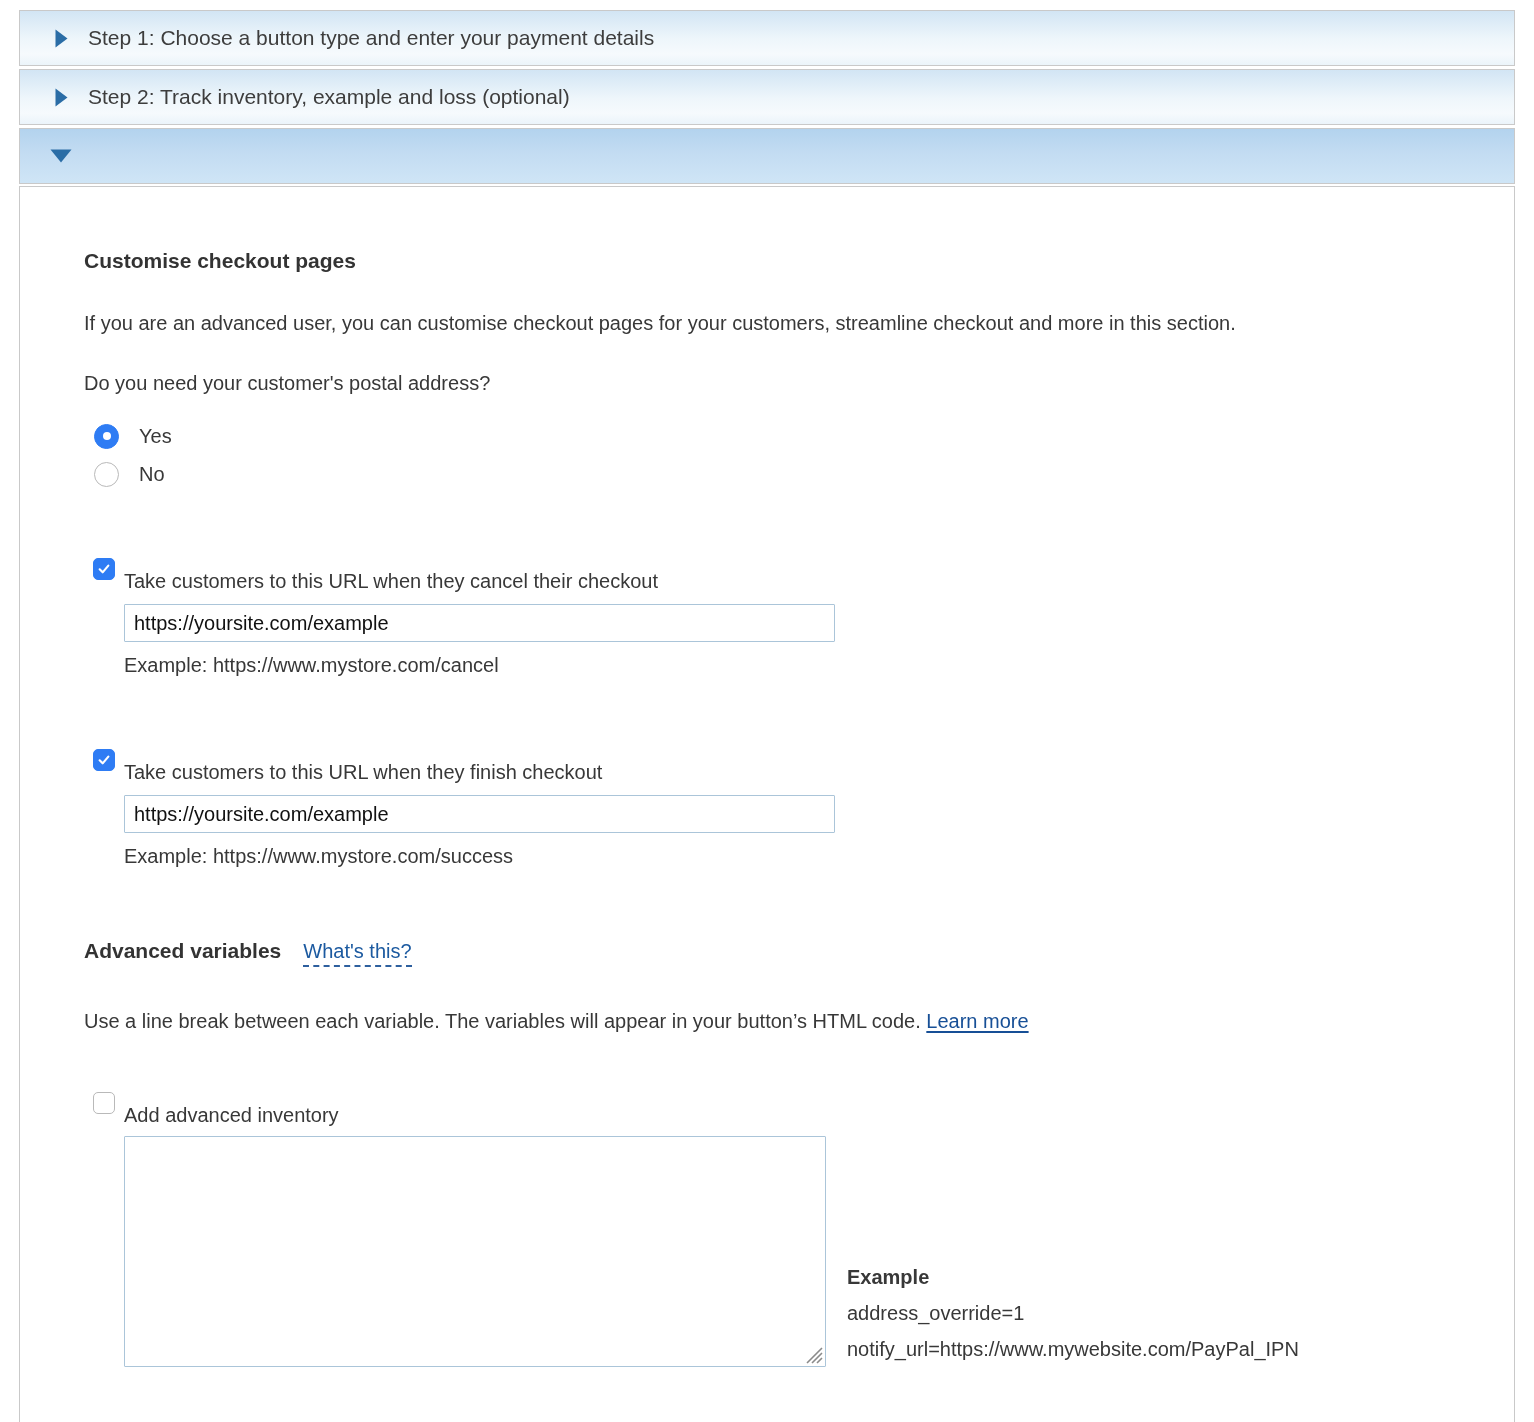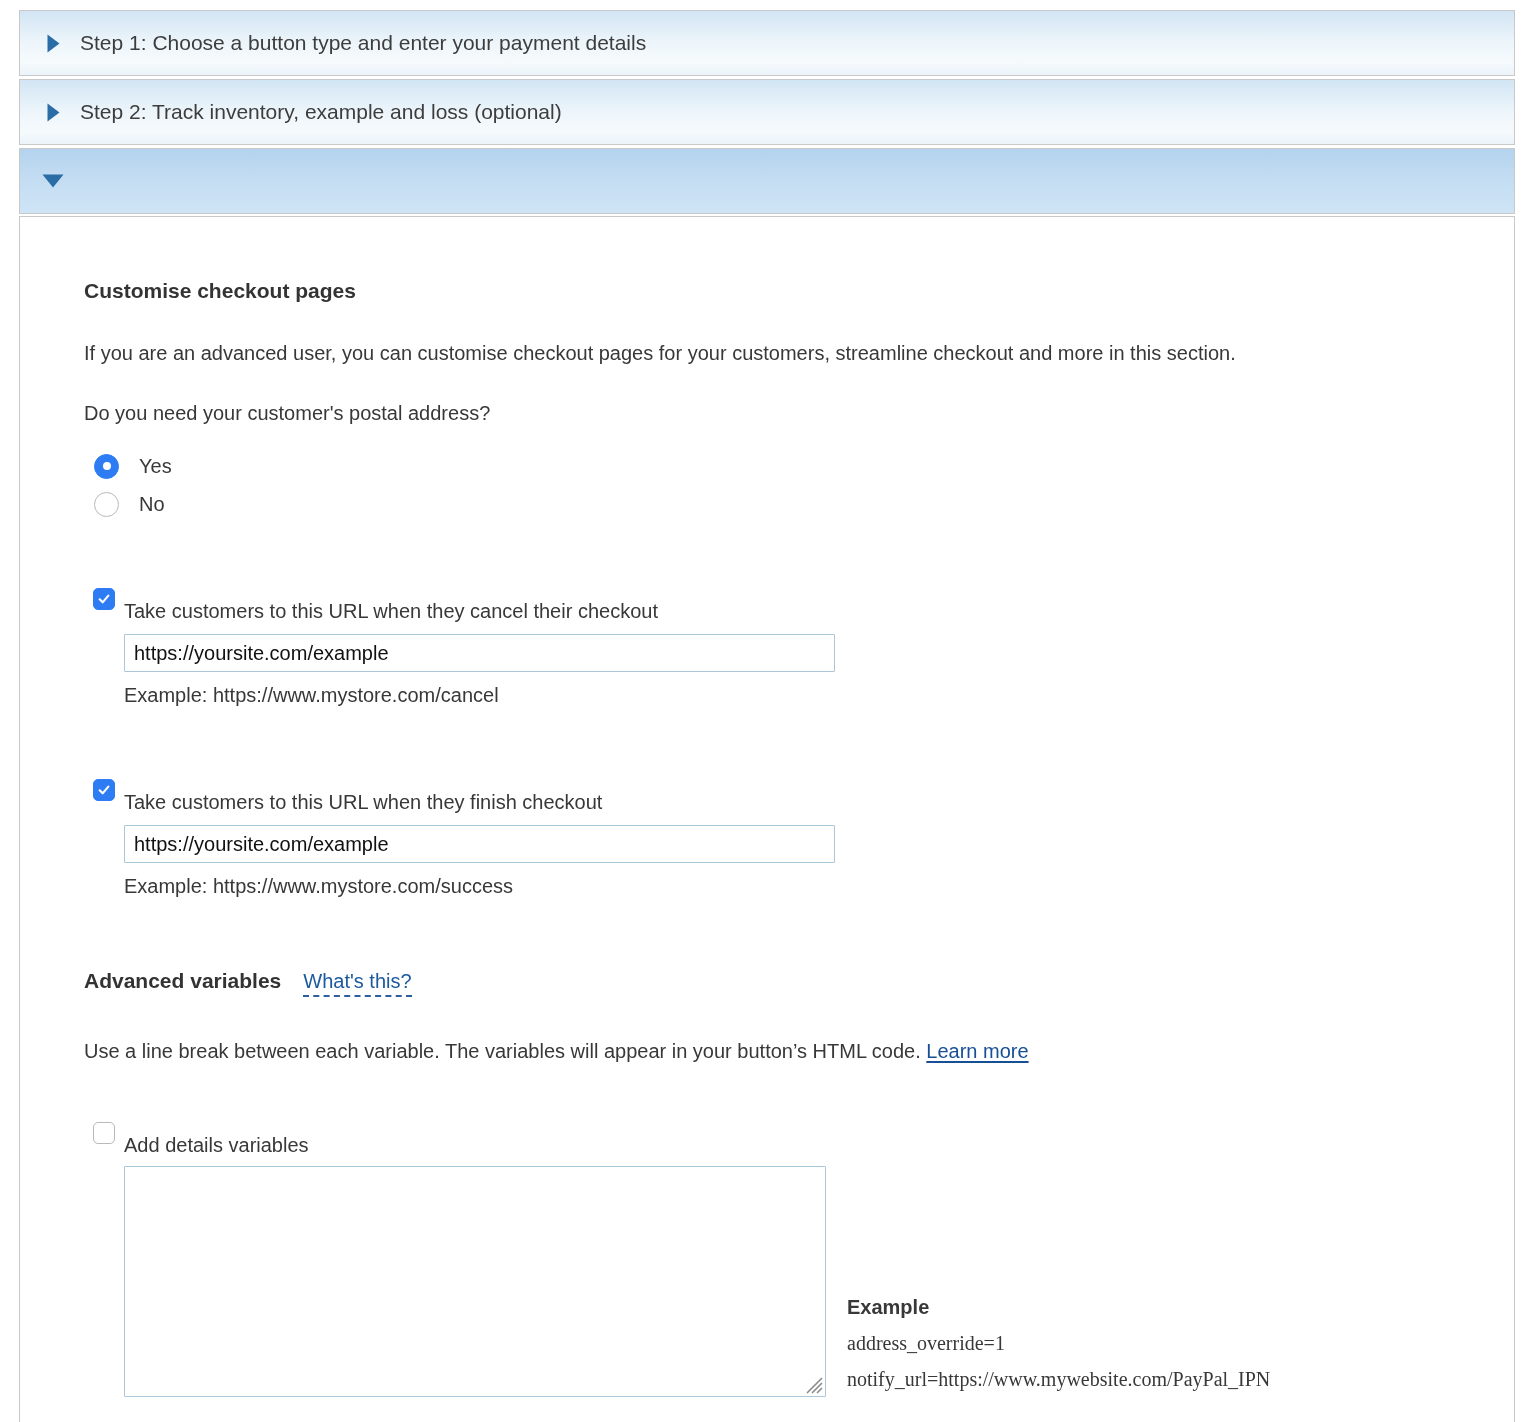--- a/index.html
+++ b/index.html
@@ -6,26 +6,26 @@
   html, body { background: #ffffff; }
   body {
     font-family: "Liberation Sans", "DejaVu Sans", sans-serif;
     color: #383838;
     padding: 10px 19px 14px 19px;
     font-size: 20px;
   }
 
   
   .acc-header {
-    height: 66px;
+    height: 56px;
     border: 1px solid #c9c9c9;
     margin-bottom: 3px;
     display: flex;
     align-items: center;
-    padding-left: 22px;
+    padding-left: 30px;
     cursor: pointer;
     background: linear-gradient(180deg, #d2e5f4 0%, #eef6fb 52%, #f6fafd 80%, #ebf4fa 100%);
   }
   .acc-header.expanded {
     background: linear-gradient(180deg, #b3d3ee 0%, #c3dcf2 45%, #cfe5f6 100%);
     margin-bottom: 2px;
   }
   .acc-title {
     font-size: 21px;
     color: #3d3d3d;
@@ -120,21 +120,21 @@
     outline: none;
   }
   .resize-handle {
     position: absolute; right: 3px; bottom: 3px;
     width: 18px; height: 18px;
     cursor: nwse-resize;
   }
 
   .example-block { margin-left: 21px; margin-top: 18px; }
   .example-heading { font-weight: bold; line-height: 36px; }
-  .example-line { line-height: 36px; font-family: Liberation Serif, serif; }
+  .example-line { line-height: 36px; }
 </style>
 </head>
 <body>
 
 <div class="acc-header">
   <span class="arrow-icon">
     <svg width="13" height="19" viewBox="0 0 13 19">
         <path d="M0.5 0.5 L12.5 9.5 L0.5 18.5 Z" fill="#2a6da6"></path>
       </svg>
   </span>
@@ -210,21 +210,21 @@
     <a class="whats-this">What's this?</a>
   </h4>
 
   <p class="adv-intro">
     <span>Use a line break between each variable. The variables will appear in your button’s HTML code. </span><a class="learn-more">Learn more</a>
   </p>
 
   <div class="adv-block">
     <label class="cb-row">
       <span class="checkbox"></span>
-      <span class="cb-label">Add details variables</span>
+      <span class="cb-label">Add advanced inventory</span>
     </label>
 
     <div class="ta-row">
       <div class="ta-wrap">
         <textarea class="adv-textarea" value="" style=""></textarea>
         <span class="resize-handle">
           <svg width="18" height="18" viewBox="0 0 18 18">
             <path d="M2 17 L17 2 M7 17 L17 7 M12 17 L17 12" stroke="#8b8b8b" stroke-width="1.6" fill="none"></path>
           </svg>
         </span>

